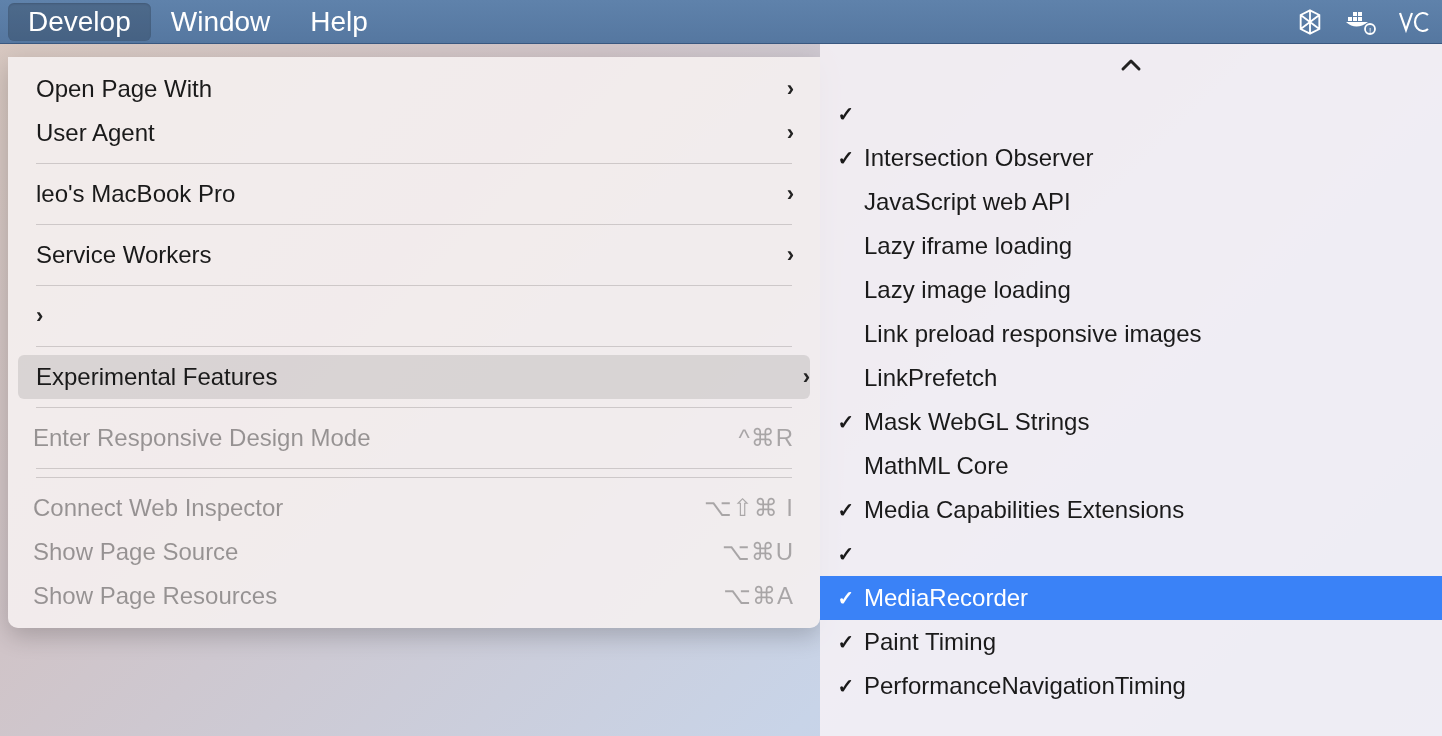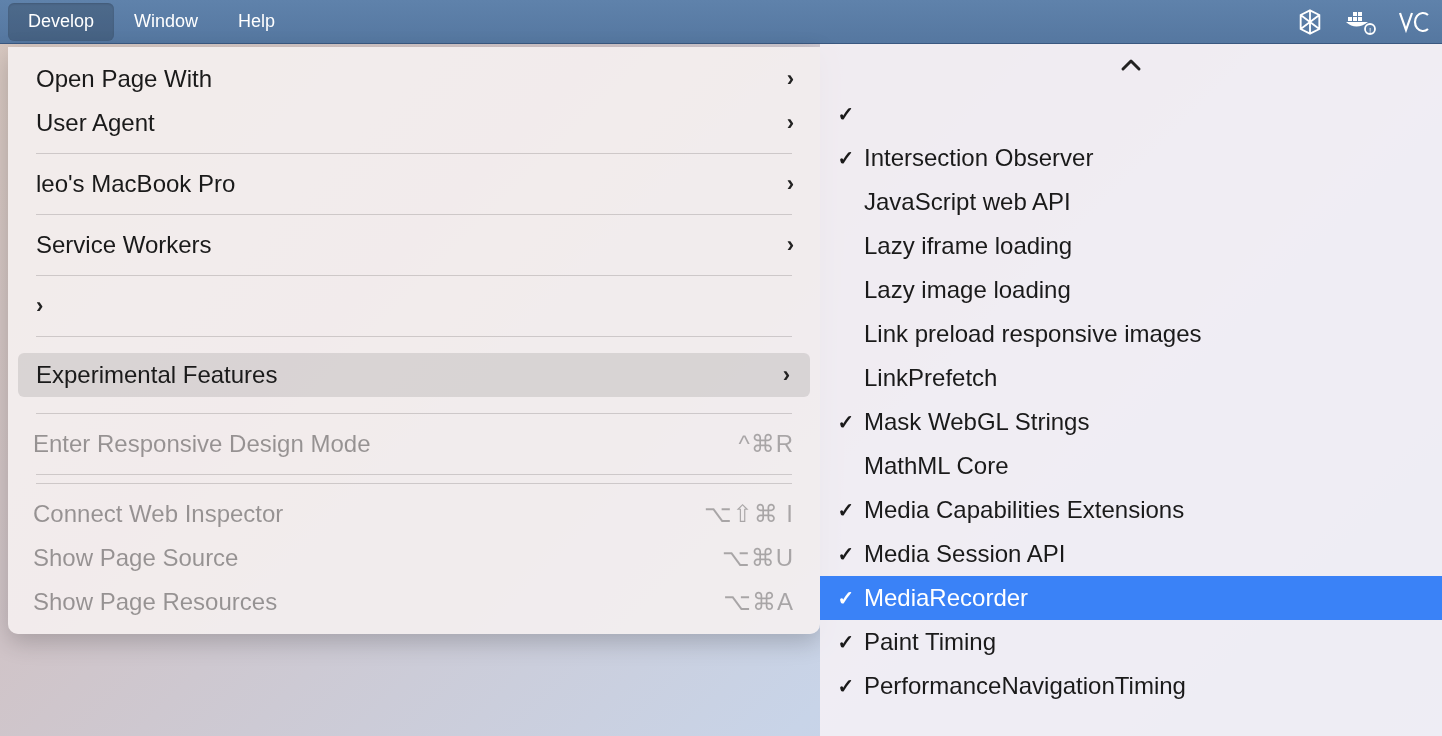--- a/index.html
+++ b/index.html
@@ -19,59 +19,59 @@
     border-bottom: 1px solid #3a5880;
     display: flex;
     align-items: center;
     padding: 0 8px;
     position: relative;
   }
   .menu-left { display: flex; align-items: center; height: 100%; }
   .menu-right { position: absolute; right: 10px; display: flex; align-items: center; gap: 22px; }
   .menu-item {
     color: #fff;
-    font-size: 18px;
+    font-size: 28px;
     font-weight: 500;
     padding: 0 20px;
     height: 38px;
     display: flex;
     align-items: center;
     border-radius: 6px;
     cursor: pointer;
   }
   .menu-item.active {
     background: rgba(0,0,0,0.18);
     box-shadow: inset 0 1px 2px rgba(0,0,0,0.15);
   }
   .tray-icon { color: #fff; display: flex; align-items: center; }
 
   
   .dropdown {
     position: absolute;
     left: 8px;
-    top: 47px;
+    top: 57px;
     width: 812px;
     background: rgba(245,240,240,0.9);
     border-bottom-left-radius: 10px;
     border-bottom-right-radius: 10px;
     box-shadow: 0 8px 24px rgba(0,0,0,0.2);
     padding: 10px 0;
   }
   .dd-item {
     display: flex;
     align-items: center;
     justify-content: space-between;
     height: 44px;
     padding: 0 26px 0 28px;
     font-size: 24px;
     color: #1a1a1a;
     cursor: pointer;
   }
   .dd-item.disabled { color: rgba(0,0,0,0.38); cursor: default; padding-left: 25px; }
-  .dd-item.hover { background: rgba(0,0,0,0.10); border-radius: 6px; margin: 16px 10px; padding-left: 18px; padding-right: 20px; }
+  .dd-item.hover { background: rgba(0,0,0,0.10); border-radius: 6px; margin: 0 10px; padding-left: 18px; padding-right: 0; }
   .dd-sep {
     height: 1px;
     background: rgba(0,0,0,0.15);
     margin: 8px 28px;
   }
   .dd-label { flex: 1; }
   .dd-shortcut {
     color: rgba(0,0,0,0.45);
     font-size: 24px;
     letter-spacing: 1px;
@@ -256,21 +256,20 @@
       <div class="sm-item">
         <span class="sm-check"></span>
         <span class="sm-label">MathML Core</span>
       </div>
       <div class="sm-item">
         <span class="sm-check">✓</span>
         <span class="sm-label">Media Capabilities Extensions</span>
       </div>
       <div class="sm-item">
         <span class="sm-check">✓</span>
-        <span class="sm-label">Media Session API</span>
       </div>
       <div class="sm-item highlight">
         <span class="sm-check">✓</span>
         <span class="sm-label">MediaRecorder</span>
       </div>
       <div class="sm-item">
         <span class="sm-check">✓</span>
         <span class="sm-label">Paint Timing</span>
       </div>
       <div class="sm-item">

